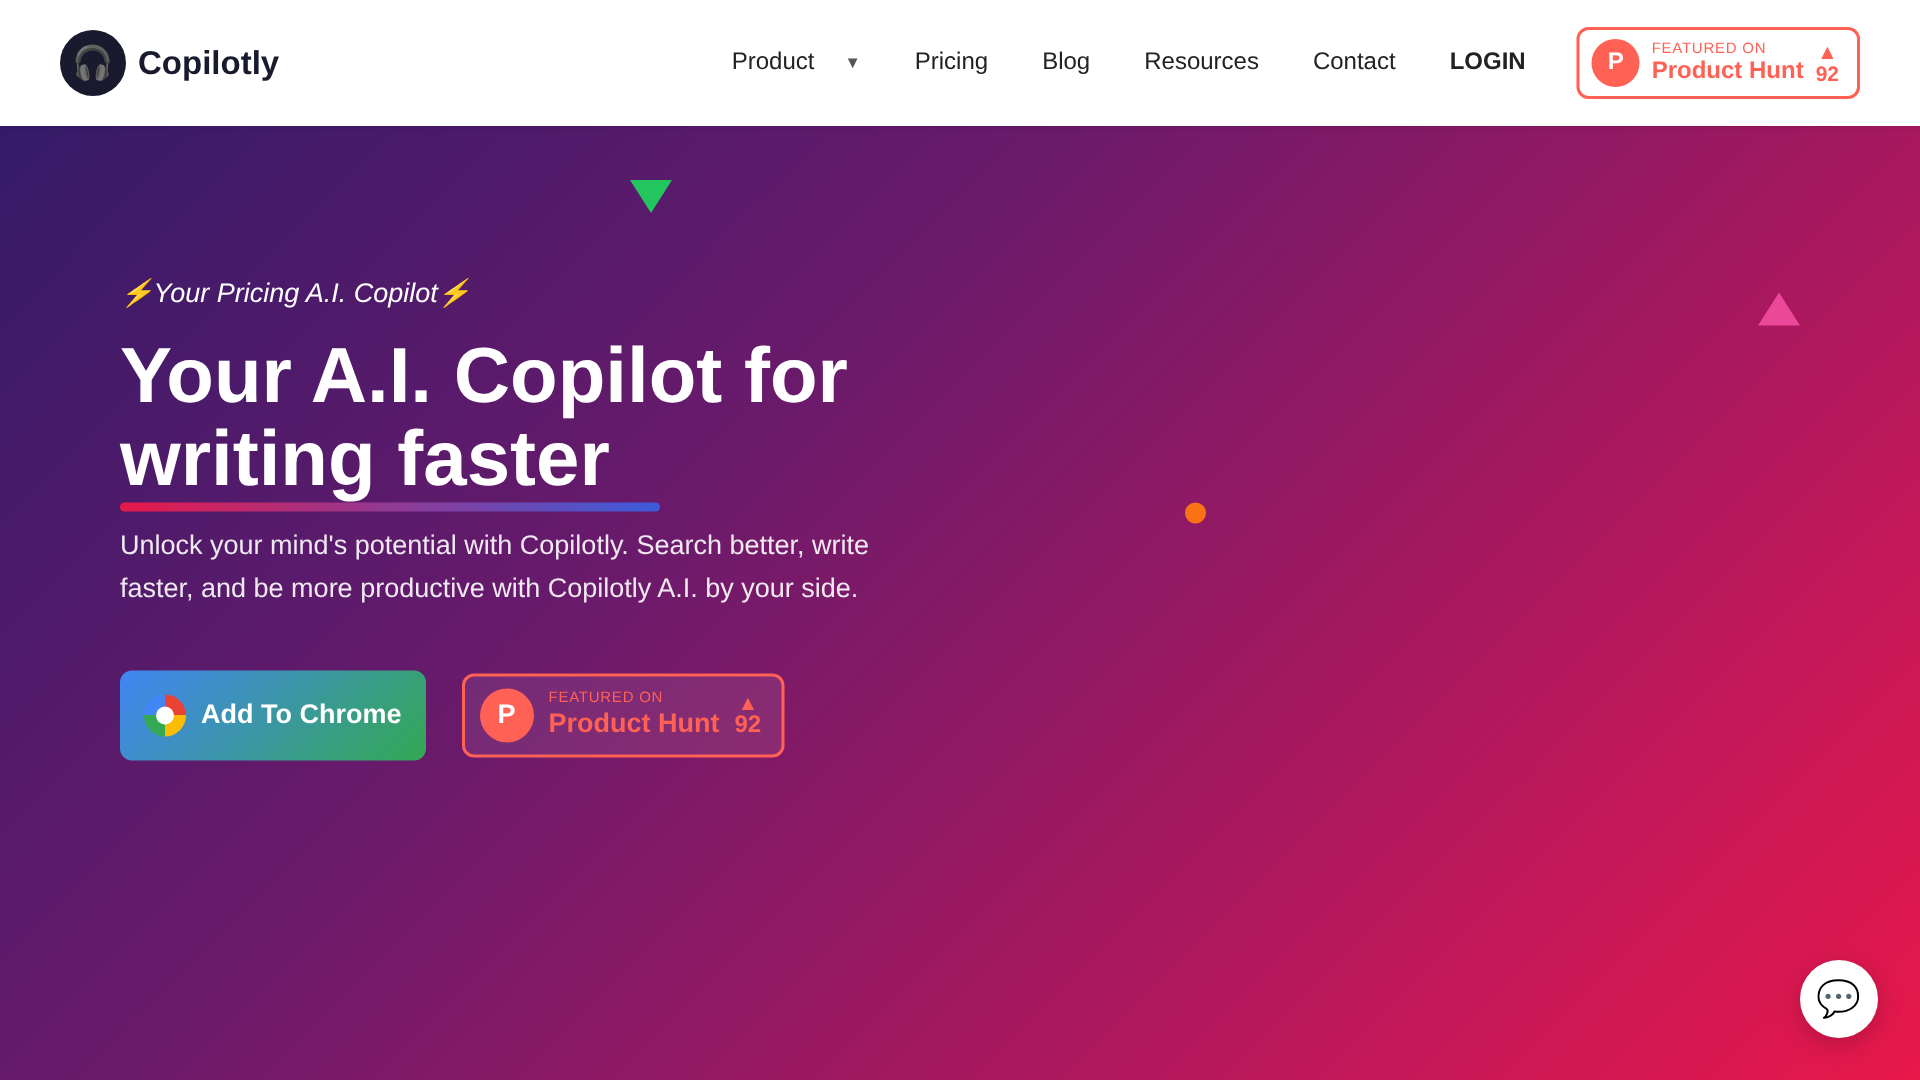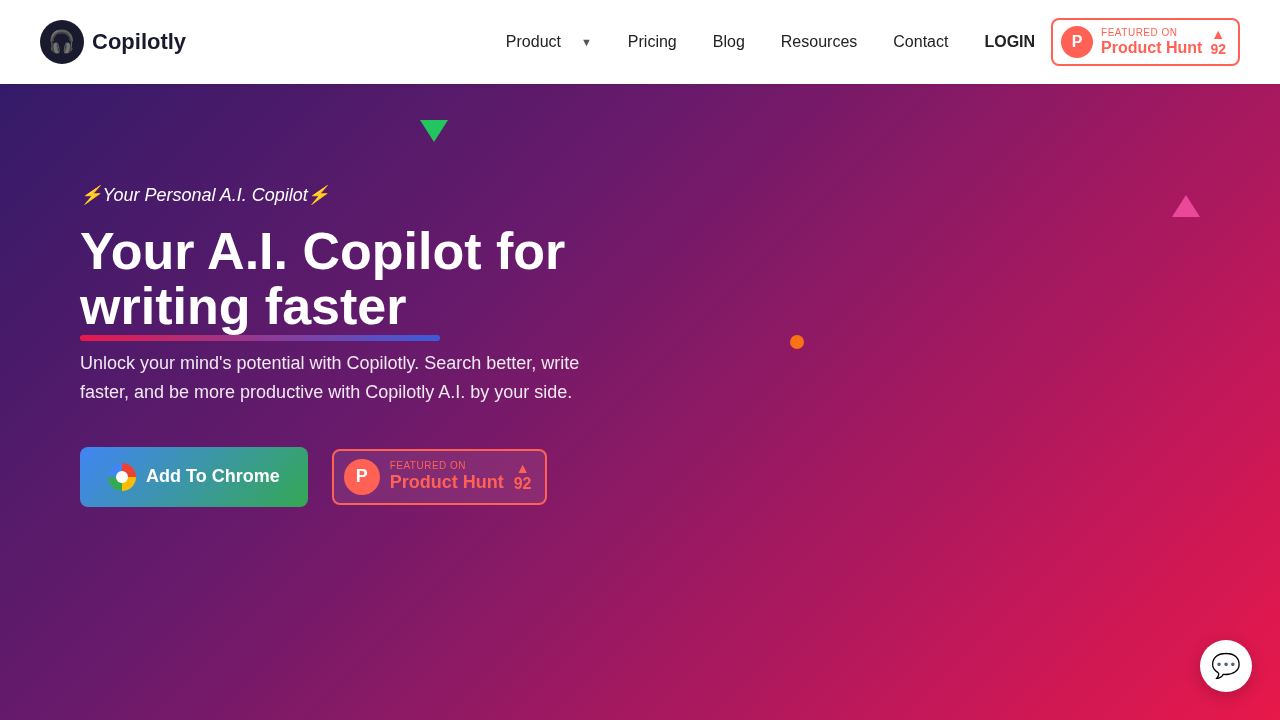--- a/index.html
+++ b/index.html
@@ -33,21 +33,21 @@
     .nav-links {
       display: flex; align-items: center; gap: 36px;
       margin-left: auto;
     }
     .nav-link {
       font-size: 16px; color: #222; text-decoration: none; font-weight: 500; cursor: pointer;
       display: flex; align-items: center; gap: 20px;
     }
     .nav-dropdown-arrow { font-size: 11px; color: #555; }
     .nav-actions {
-      display: flex; align-items: center; gap: 16px;
+      display: flex; align-items: center; gap: 34px;
       margin-left: 36px;
     }
     .login-btn {
       font-size: 16px; font-weight: 600; color: #222; text-decoration: none; cursor: pointer;
     }
     .ph-badge-nav {
       display: flex; align-items: center;
       border: 2px solid #ff6154;
       border-radius: 8px;
       padding: 6px 12px 6px 8px;
@@ -107,21 +107,21 @@
     }
     .hero-actions {
       display: flex; align-items: center; gap: 24px;
     }
     .add-to-chrome-btn {
       display: flex; align-items: center; gap: 10px;
       background: linear-gradient(135deg, #4285f4, #34a853);
       color: #fff;
       border: none;
       border-radius: 8px;
-      padding: 16px 28px;
+      padding: 16px 16px;
       font-size: 18px; font-weight: 700;
       cursor: pointer;
       text-decoration: none;
     }
     .chrome-icon {
       width: 28px; height: 28px;
       border-radius: 50%;
       background: conic-gradient(#ea4335 0deg 90deg, #fbbc05 90deg 180deg, #34a853 180deg 270deg, #4285f4 270deg 360deg);
       display: flex; align-items: center; justify-content: center;
       flex-shrink: 0;
@@ -234,21 +234,21 @@
 </nav>
 
 <section class="hero">
 
   <div class="shape triangle-green"></div>
   <div class="shape triangle-pink"></div>
   <div class="shape dot-orange"></div>
 
   <div class="hero-inner">
     <div class="hero-tagline">
-      <span>⚡Your Personal A.I. Copilot⚡</span>
+      <span>⚡Your Pricing A.I. Copilot⚡</span>
     </div>
 
     <h1 class="hero-title">
       <span>Your A.I. Copilot for</span><br>
       <span>writing faster</span>
       <div class="underline-accent"></div>
     </h1>
 
     <p class="hero-desc">
       <span>Unlock your mind's potential with Copilotly. Search better, write faster, and be more productive with Copilotly A.I. by your side.</span>

